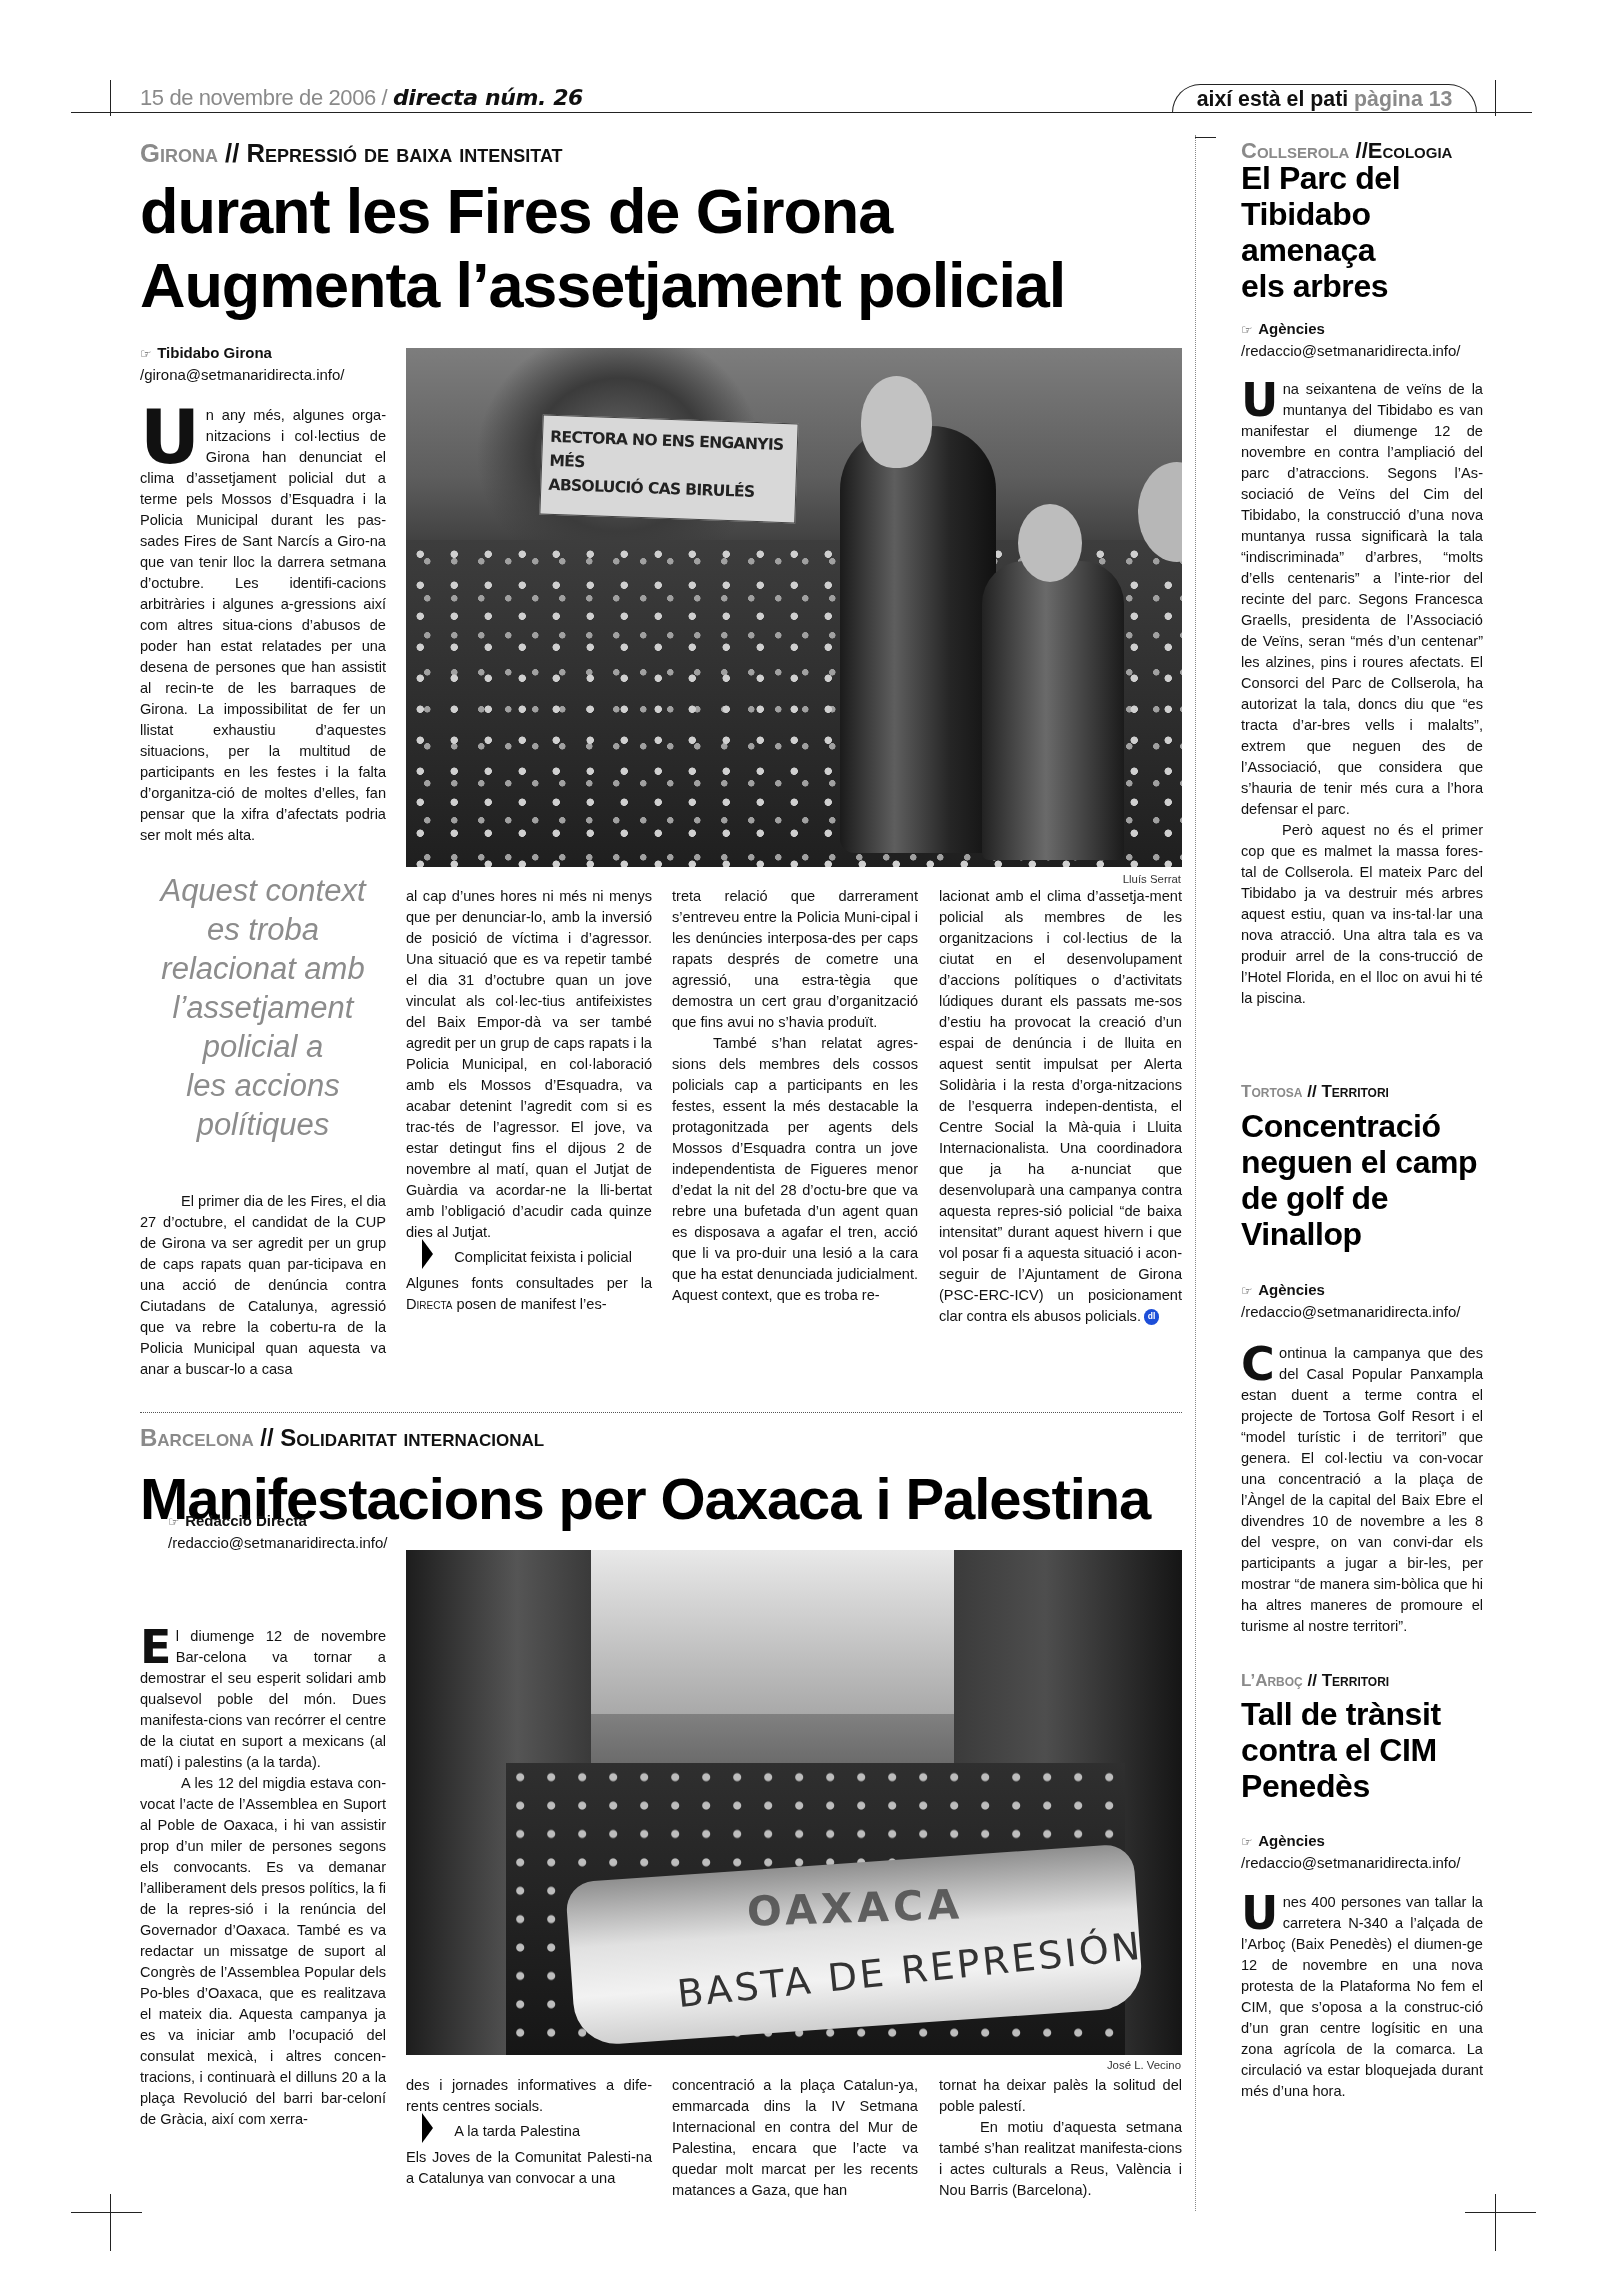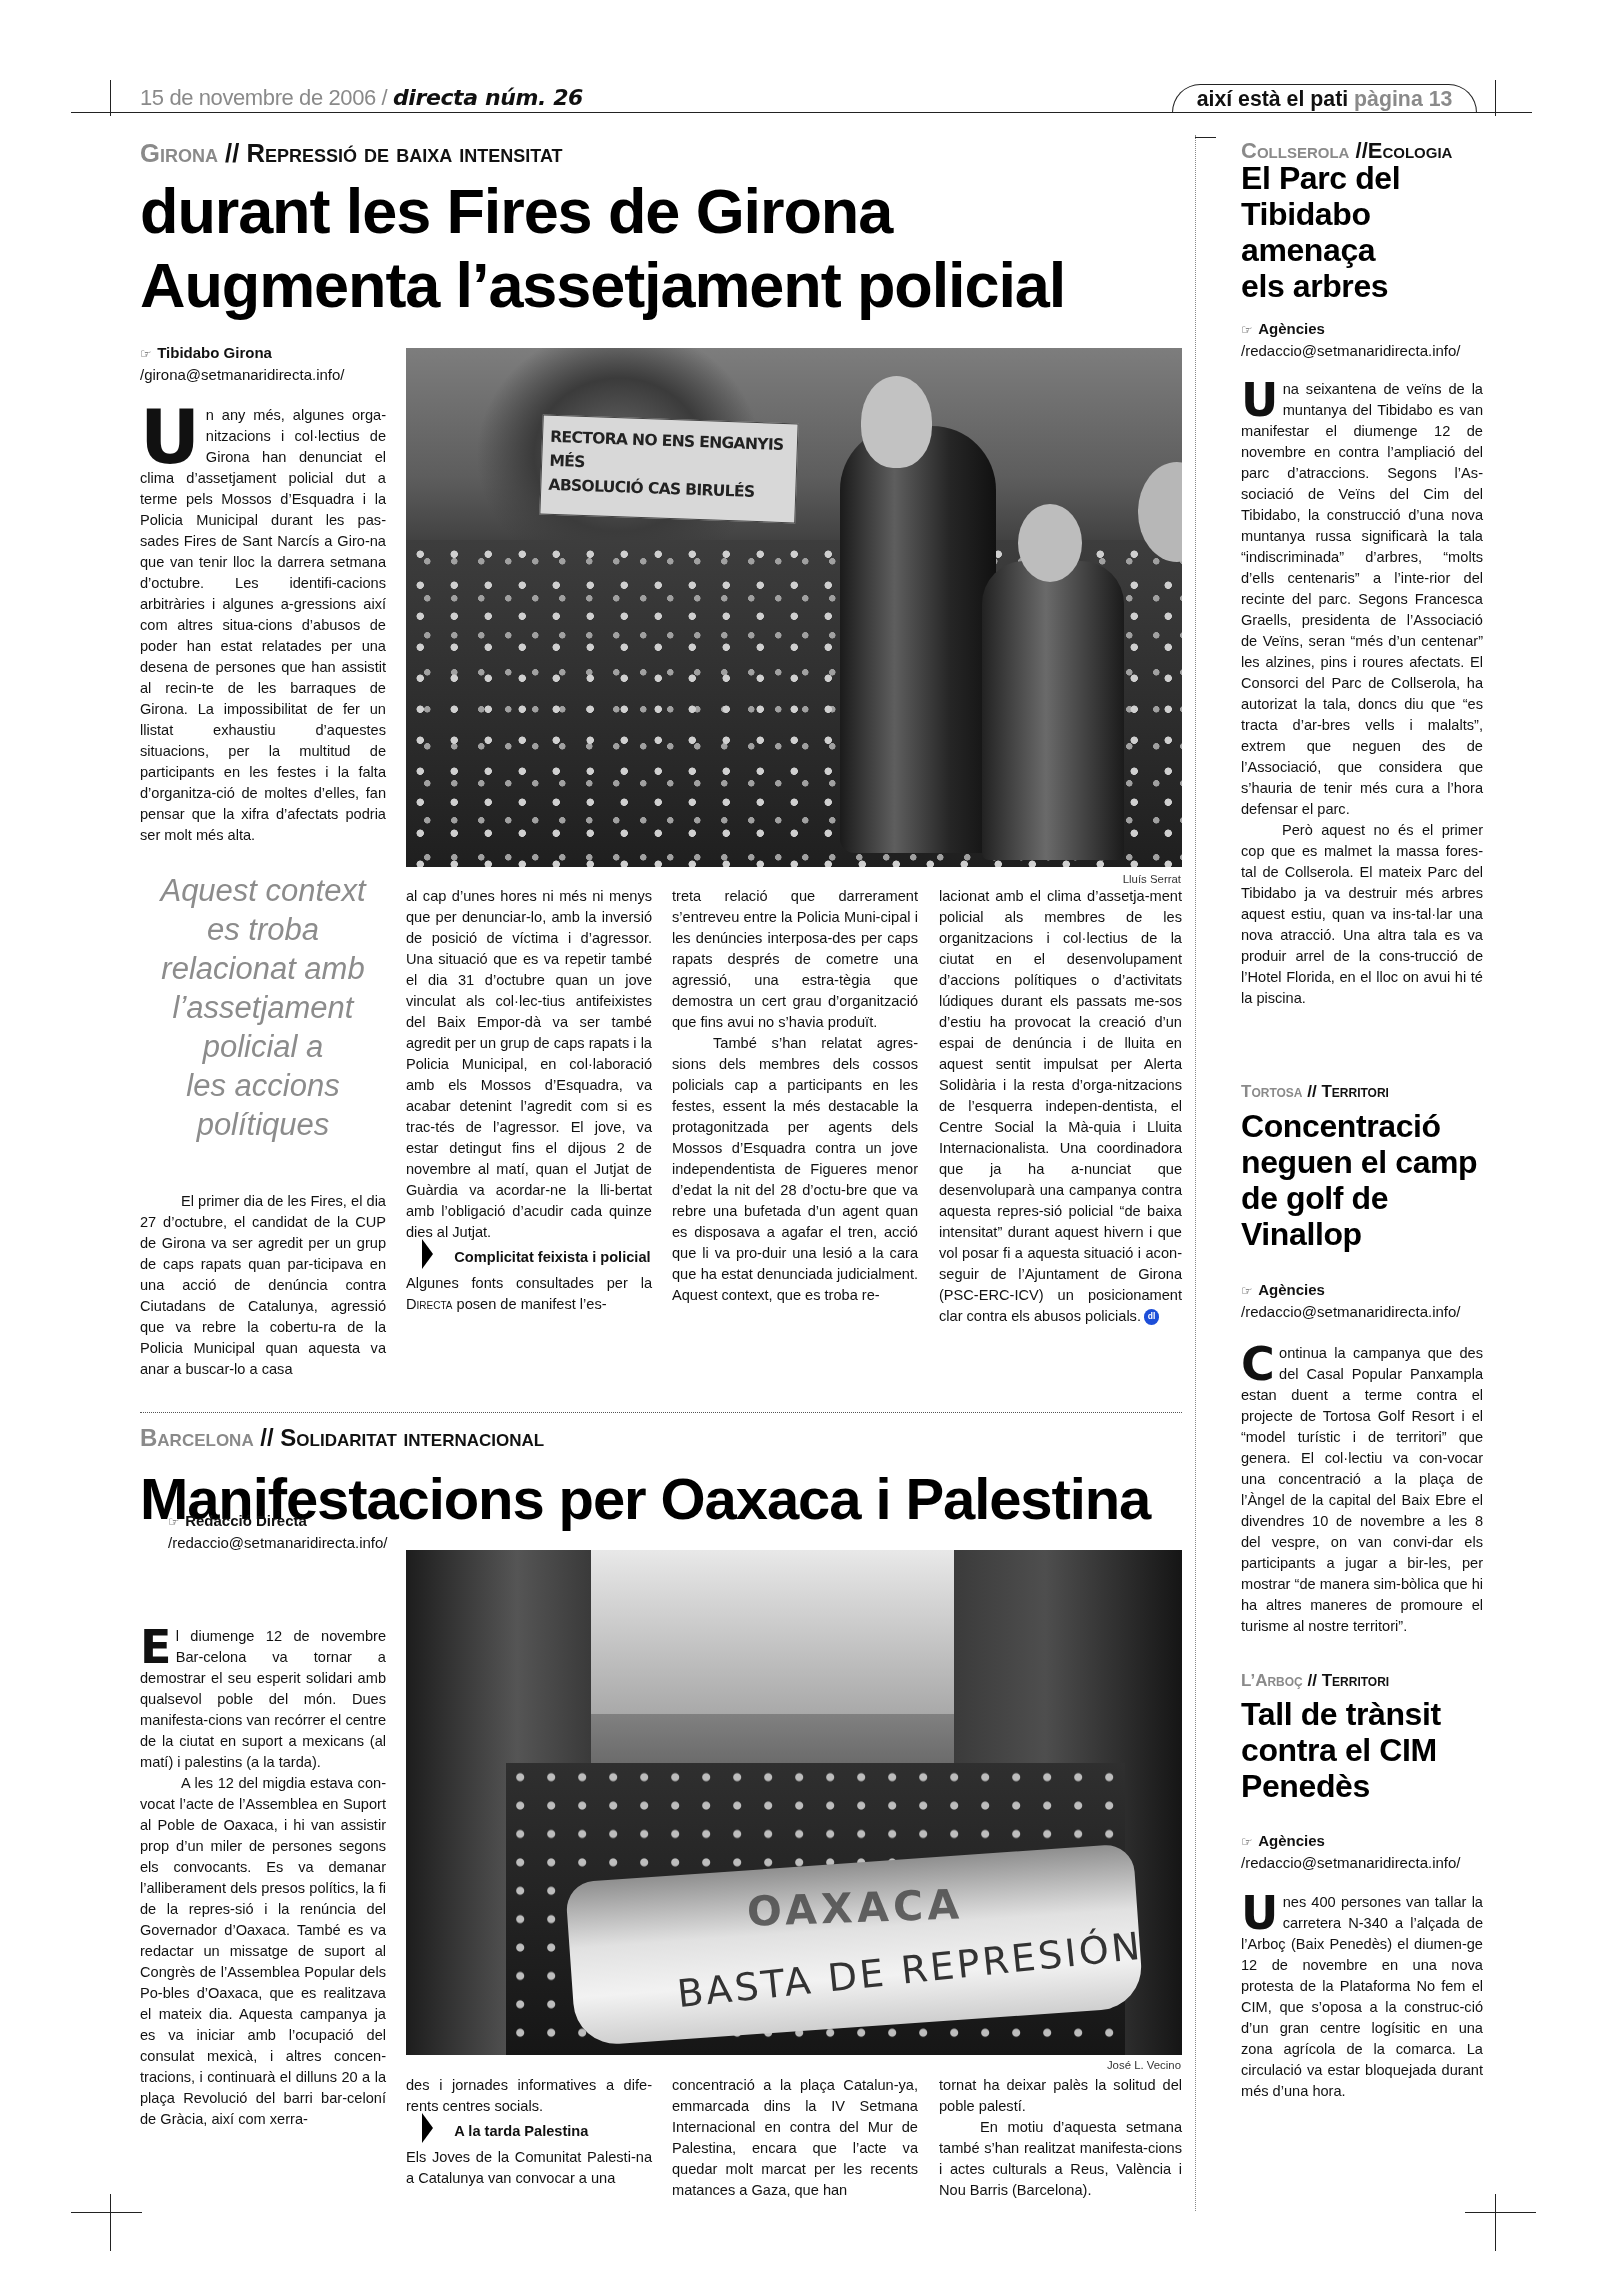--- a/index.html
+++ b/index.html
@@ -30,21 +30,21 @@
   .byline .hand { font-weight: normal; margin-right: 5.7px; font-size: 12.8px; }
 
   .col { position: absolute; font-size: 14.6px; line-height: 21px; text-align: justify; hyphens: manual; }
   .col p { margin: 0; }
   .col p.indent { text-indent: 41px; }
   .drop { float: left; font-weight: bold; font-size: 74px; line-height: 58px; margin: 2.8px 5.7px 0 0; font-family: "DejaVu Sans", sans-serif; }
   .drop.sm { font-size: 46px; line-height: 37px; margin: 2.8px 4.3px 0 0; }
 
   .pullquote { position: absolute; text-align: center; color: #8c8c8c; font-style: italic; font-size: 31px; line-height: 39px; }
 
-  .subhead { font-weight: bold; margin-top: 15.6px; position: relative; padding-left: 16px; }
+  .subhead { font-weight: normal; margin-top: 15.6px; position: relative; padding-left: 16px; }
   .subhead .arrow { display: inline-block; width: 0; height: 0; border-top: 15.6px solid transparent; border-bottom: 15.6px solid transparent; border-left: 11.4px solid #000; vertical-align: middle; margin-right: 21.3px; position: relative; top: -4.3px; }
   .smallcaps { font-variant: small-caps; }
 
   .caption { position: absolute; font-size: 11.4px; color: #333; text-align: right; white-space: nowrap; }
   .endmark { display: inline-block; width: 15.6px; height: 15.6px; border-radius: 50%; background: #1d4ed8; color: #fff; font-size: 8.5px; font-weight: bold; text-align: center; line-height: 15.6px; vertical-align: middle; margin-left: 2.8px; }
 
   
   .photo { position: absolute; overflow: hidden; background: #3a3a3a; }
   .photo1 { background:
       radial-gradient(ellipse 85px 114px at 825px 185px, #c9c9c9 0%, #7a7a7a 40%, rgba(0,0,0,0) 70%),

